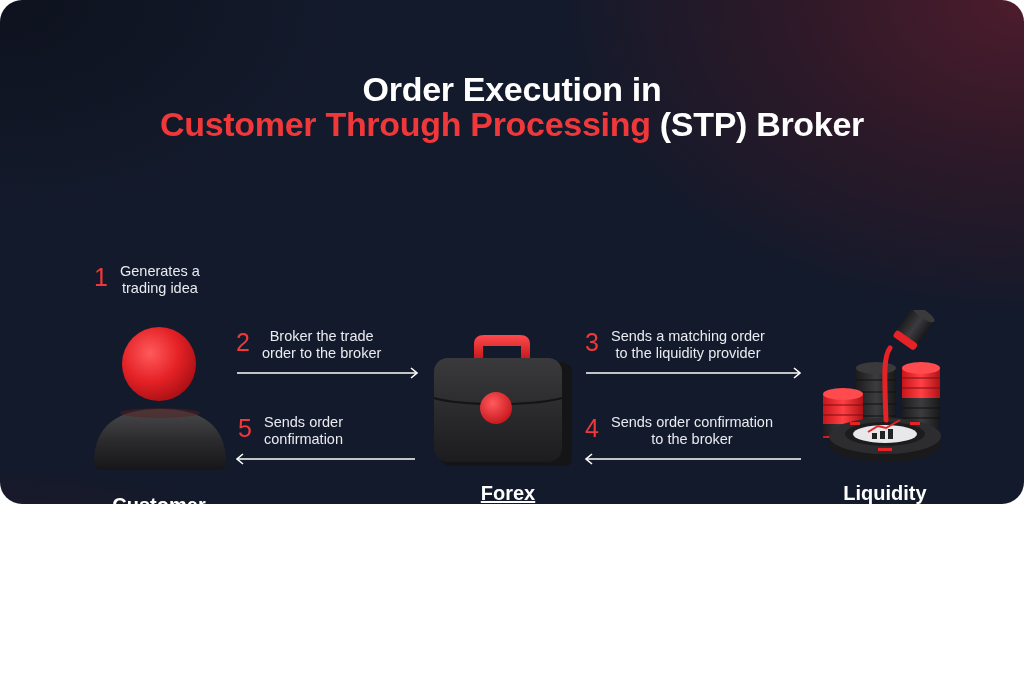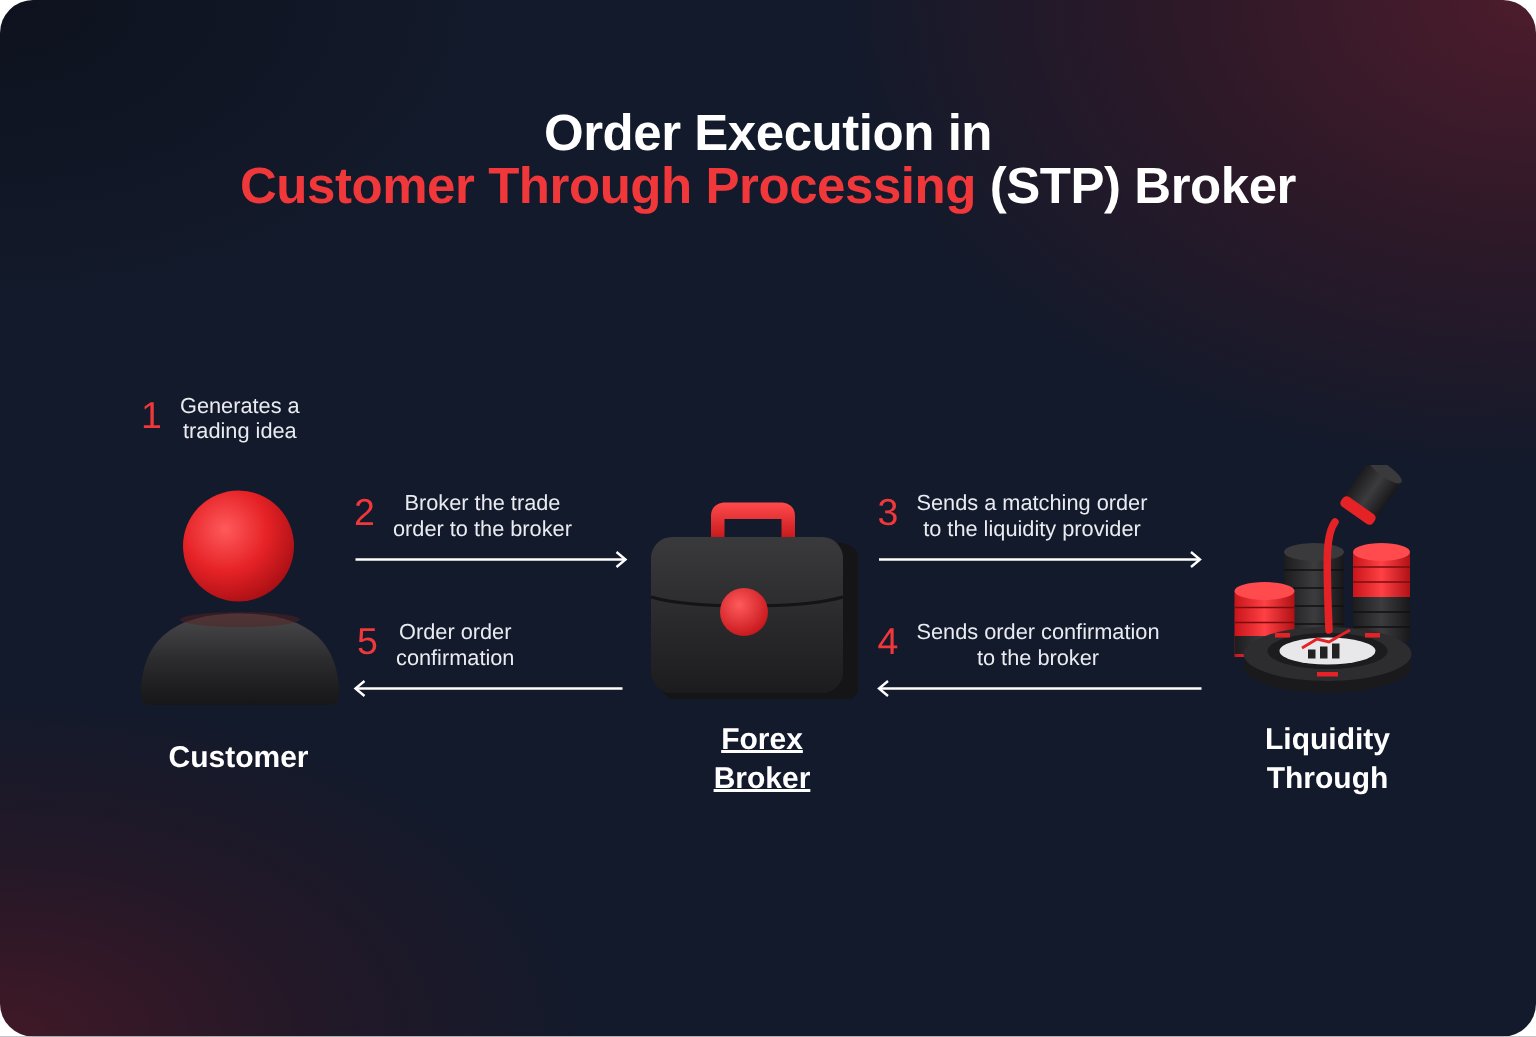--- a/index.html
+++ b/index.html
@@ -1,18 +1,18 @@
 <!DOCTYPE html>
 <html><head>
 <meta charset="utf-8">
 <style>
   html, body { margin: 0; padding: 0; background: #ffffff; }
   body { width: 1024px; height: 691px; position: relative; overflow: hidden; font-family: "Liberation Sans", sans-serif; }
   .card {
-    position: absolute; left: 0; top: 0; width: 1024px; height: 691px;
+    position: absolute; left: 0; top: 0; width: 1024px; height: 504px;
     border-radius: 22px; overflow: hidden;
     background:
       radial-gradient(ellipse 620px 420px at 1024px 0px, rgba(80,28,44,0.95) 0%, rgba(60,24,38,0.6) 40%, rgba(17,22,36,0) 75%),
       radial-gradient(ellipse 520px 300px at 0px 691px, rgba(70,24,38,0.9) 0%, rgba(50,22,36,0.5) 40%, rgba(17,22,36,0) 75%),
       radial-gradient(ellipse 420px 260px at 0px 0px, rgba(14,18,30,1) 0%, rgba(17,22,36,0) 80%),
       #131a2b;
   }
   .title-line { position: absolute; left: 0; width: 1024px; text-align: center; color:#fff; font-weight: bold; font-size: 34px; letter-spacing: -0.3px; }
   .red { color: #f0383b; }
   .step { position: absolute; display: flex; align-items: flex-start; }
@@ -53,21 +53,21 @@
   </div>
 
   <div class="step" style="left:585px; top:413px;">
     <span class="num">4</span>
     <span class="txt">Sends order confirmation
 to the broker</span>
   </div>
 
   <div class="step" style="left:238px; top:413px;">
     <span class="num">5</span>
-    <span class="txt">Order order
+    <span class="txt">Sends order
 confirmation</span>
   </div>
 
   <svg class="arrow" style="left:236px; top:366px; width:184px;" viewBox="0 0 184 14">
     <line x1="1" y1="7" x2="181" y2="7" stroke="#ffffff" stroke-width="1.6"></line>
     <polyline points="175,2 181,7 175,12" fill="none" stroke="#ffffff" stroke-width="1.6"></polyline>
   </svg>
   <svg class="arrow" style="left:585px; top:366px; width:218px;" viewBox="0 0 218 14">
     <line x1="1" y1="7" x2="215" y2="7" stroke="#ffffff" stroke-width="1.6"></line>
     <polyline points="209,2 215,7 209,12" fill="none" stroke="#ffffff" stroke-width="1.6"></polyline>

